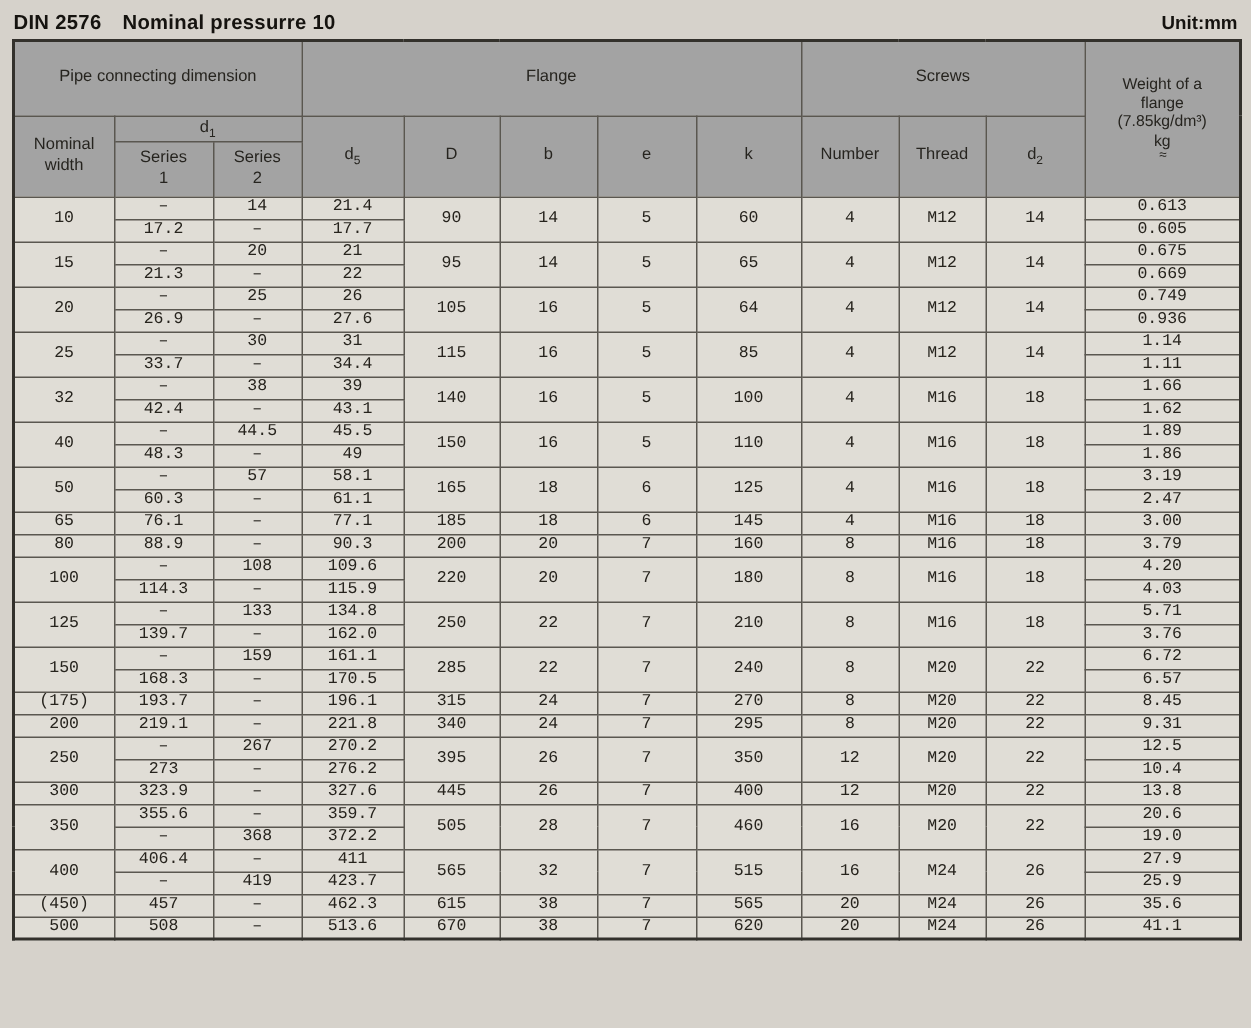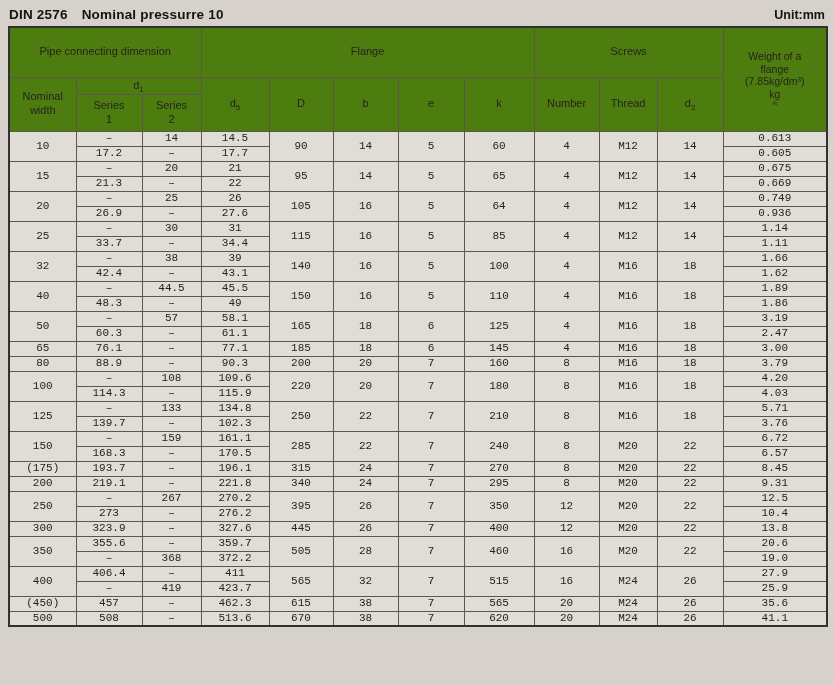--- a/index.html
+++ b/index.html
@@ -20,21 +20,21 @@
   }
   .title .gap { display: inline-block; width: 14px; }
   .unit { font-weight: bold; font-size: 12.5px; color: #15130f; margin-left: 12px; }
   table {
     border-collapse: collapse; table-layout: fixed;
     width: 818px;
     background: #e0ddd6;
     border: 2px solid #33312c;
   }
   th {
-    background: #4d7c0f;
+    background: #a3a3a3;
     font-weight: normal; font-size: 11px; color: #26241f;
     border: 1px solid #5a5750;
     padding: 1px 2px; text-align: center; vertical-align: middle;
     line-height: 1.25;
   }
   thead tr.group-row th { height: 50px; }
   thead tr.sub-row th { height: 17px; }
   thead tr.series-row th { height: 37px; }
   td {
     border: 1px solid #5a5750;
@@ -110,21 +110,21 @@
           <span class="blk">Series</span>
           <span class="blk">2</span>
         </th>
       </tr>
     </thead>
     <tbody id="table-body">
         <tr class="group-first">
           <td rowspan="2">10</td>
           <td>–</td>
           <td>14</td>
-          <td>14.5</td>
+          <td>21.4</td>
           <td rowspan="2">90</td>
           <td rowspan="2">14</td>
           <td rowspan="2">5</td>
           <td rowspan="2">60</td>
           <td rowspan="2">4</td>
           <td rowspan="2">M12</td>
           <td rowspan="2">14</td>
           <td>0.613</td>
         </tr>
         <tr>
@@ -311,21 +311,21 @@
           <td rowspan="2">7</td>
           <td rowspan="2">210</td>
           <td rowspan="2">8</td>
           <td rowspan="2">M16</td>
           <td rowspan="2">18</td>
           <td>5.71</td>
         </tr>
         <tr>
           <td>139.7</td>
           <td>–</td>
-          <td>102.3</td>
+          <td>162.0</td>
           <td>3.76</td>
         </tr>
         <tr class="group-first">
           <td rowspan="2">150</td>
           <td>–</td>
           <td>159</td>
           <td>161.1</td>
           <td rowspan="2">285</td>
           <td rowspan="2">22</td>
           <td rowspan="2">7</td>

